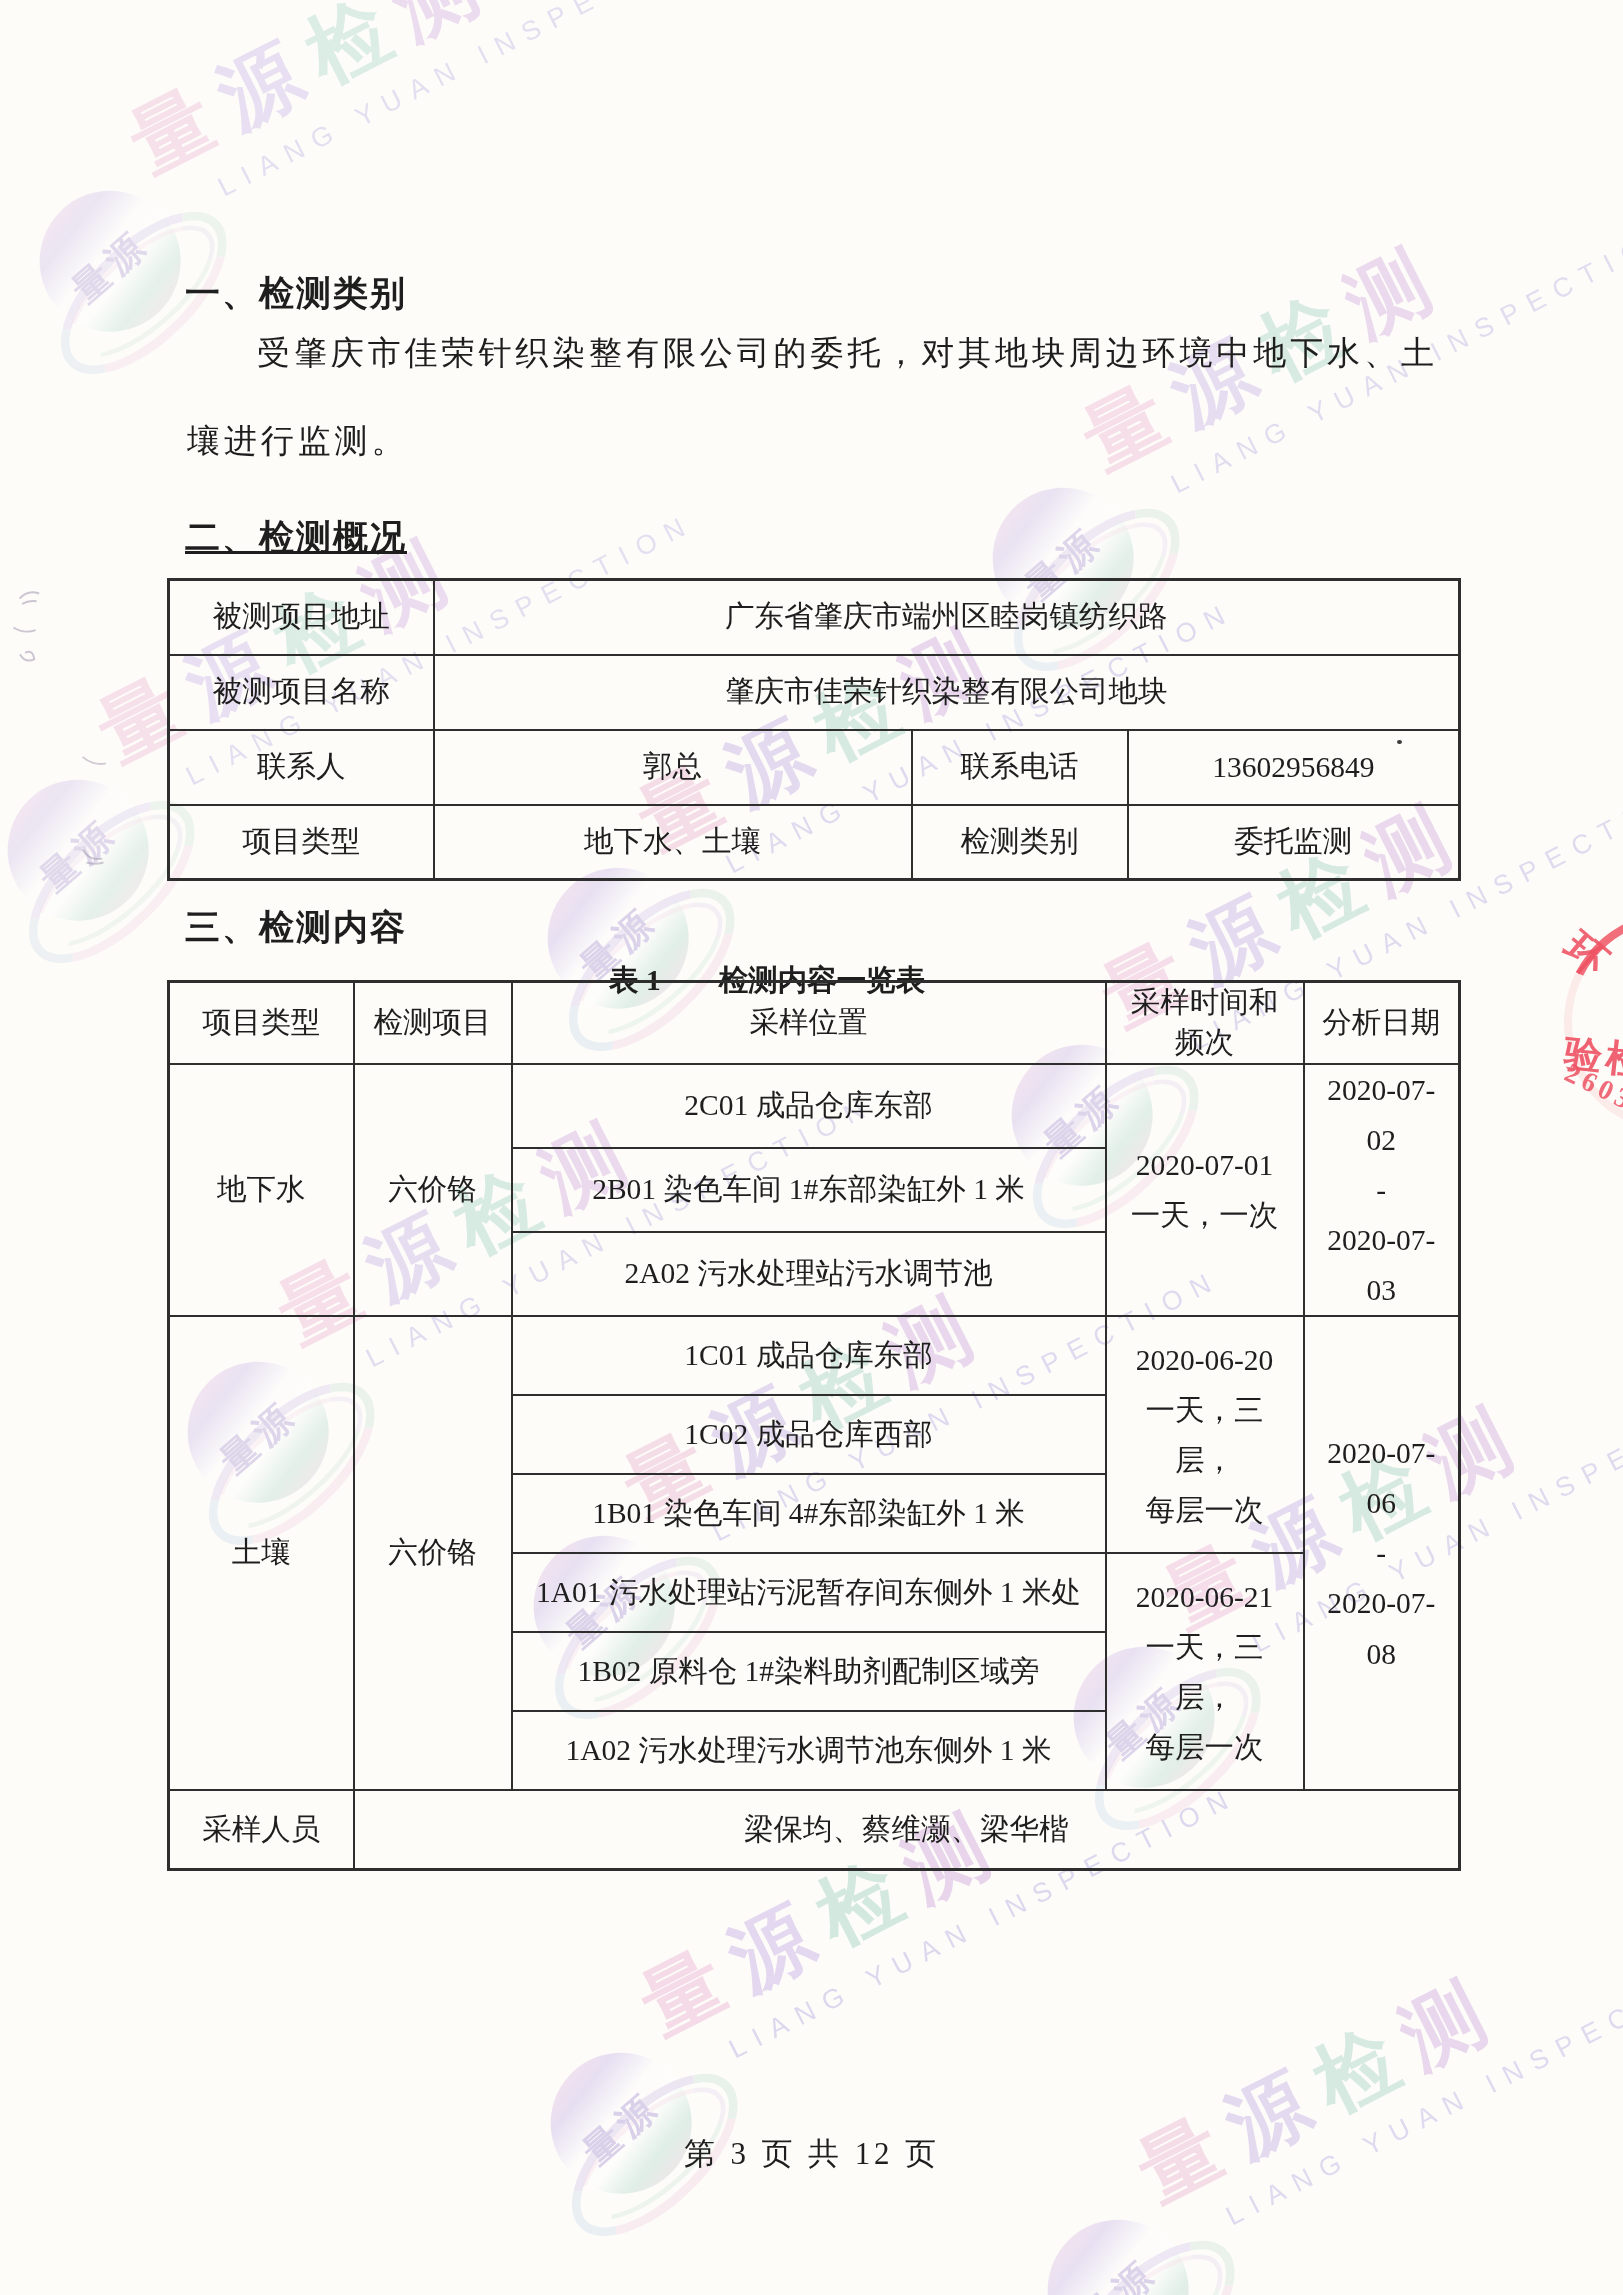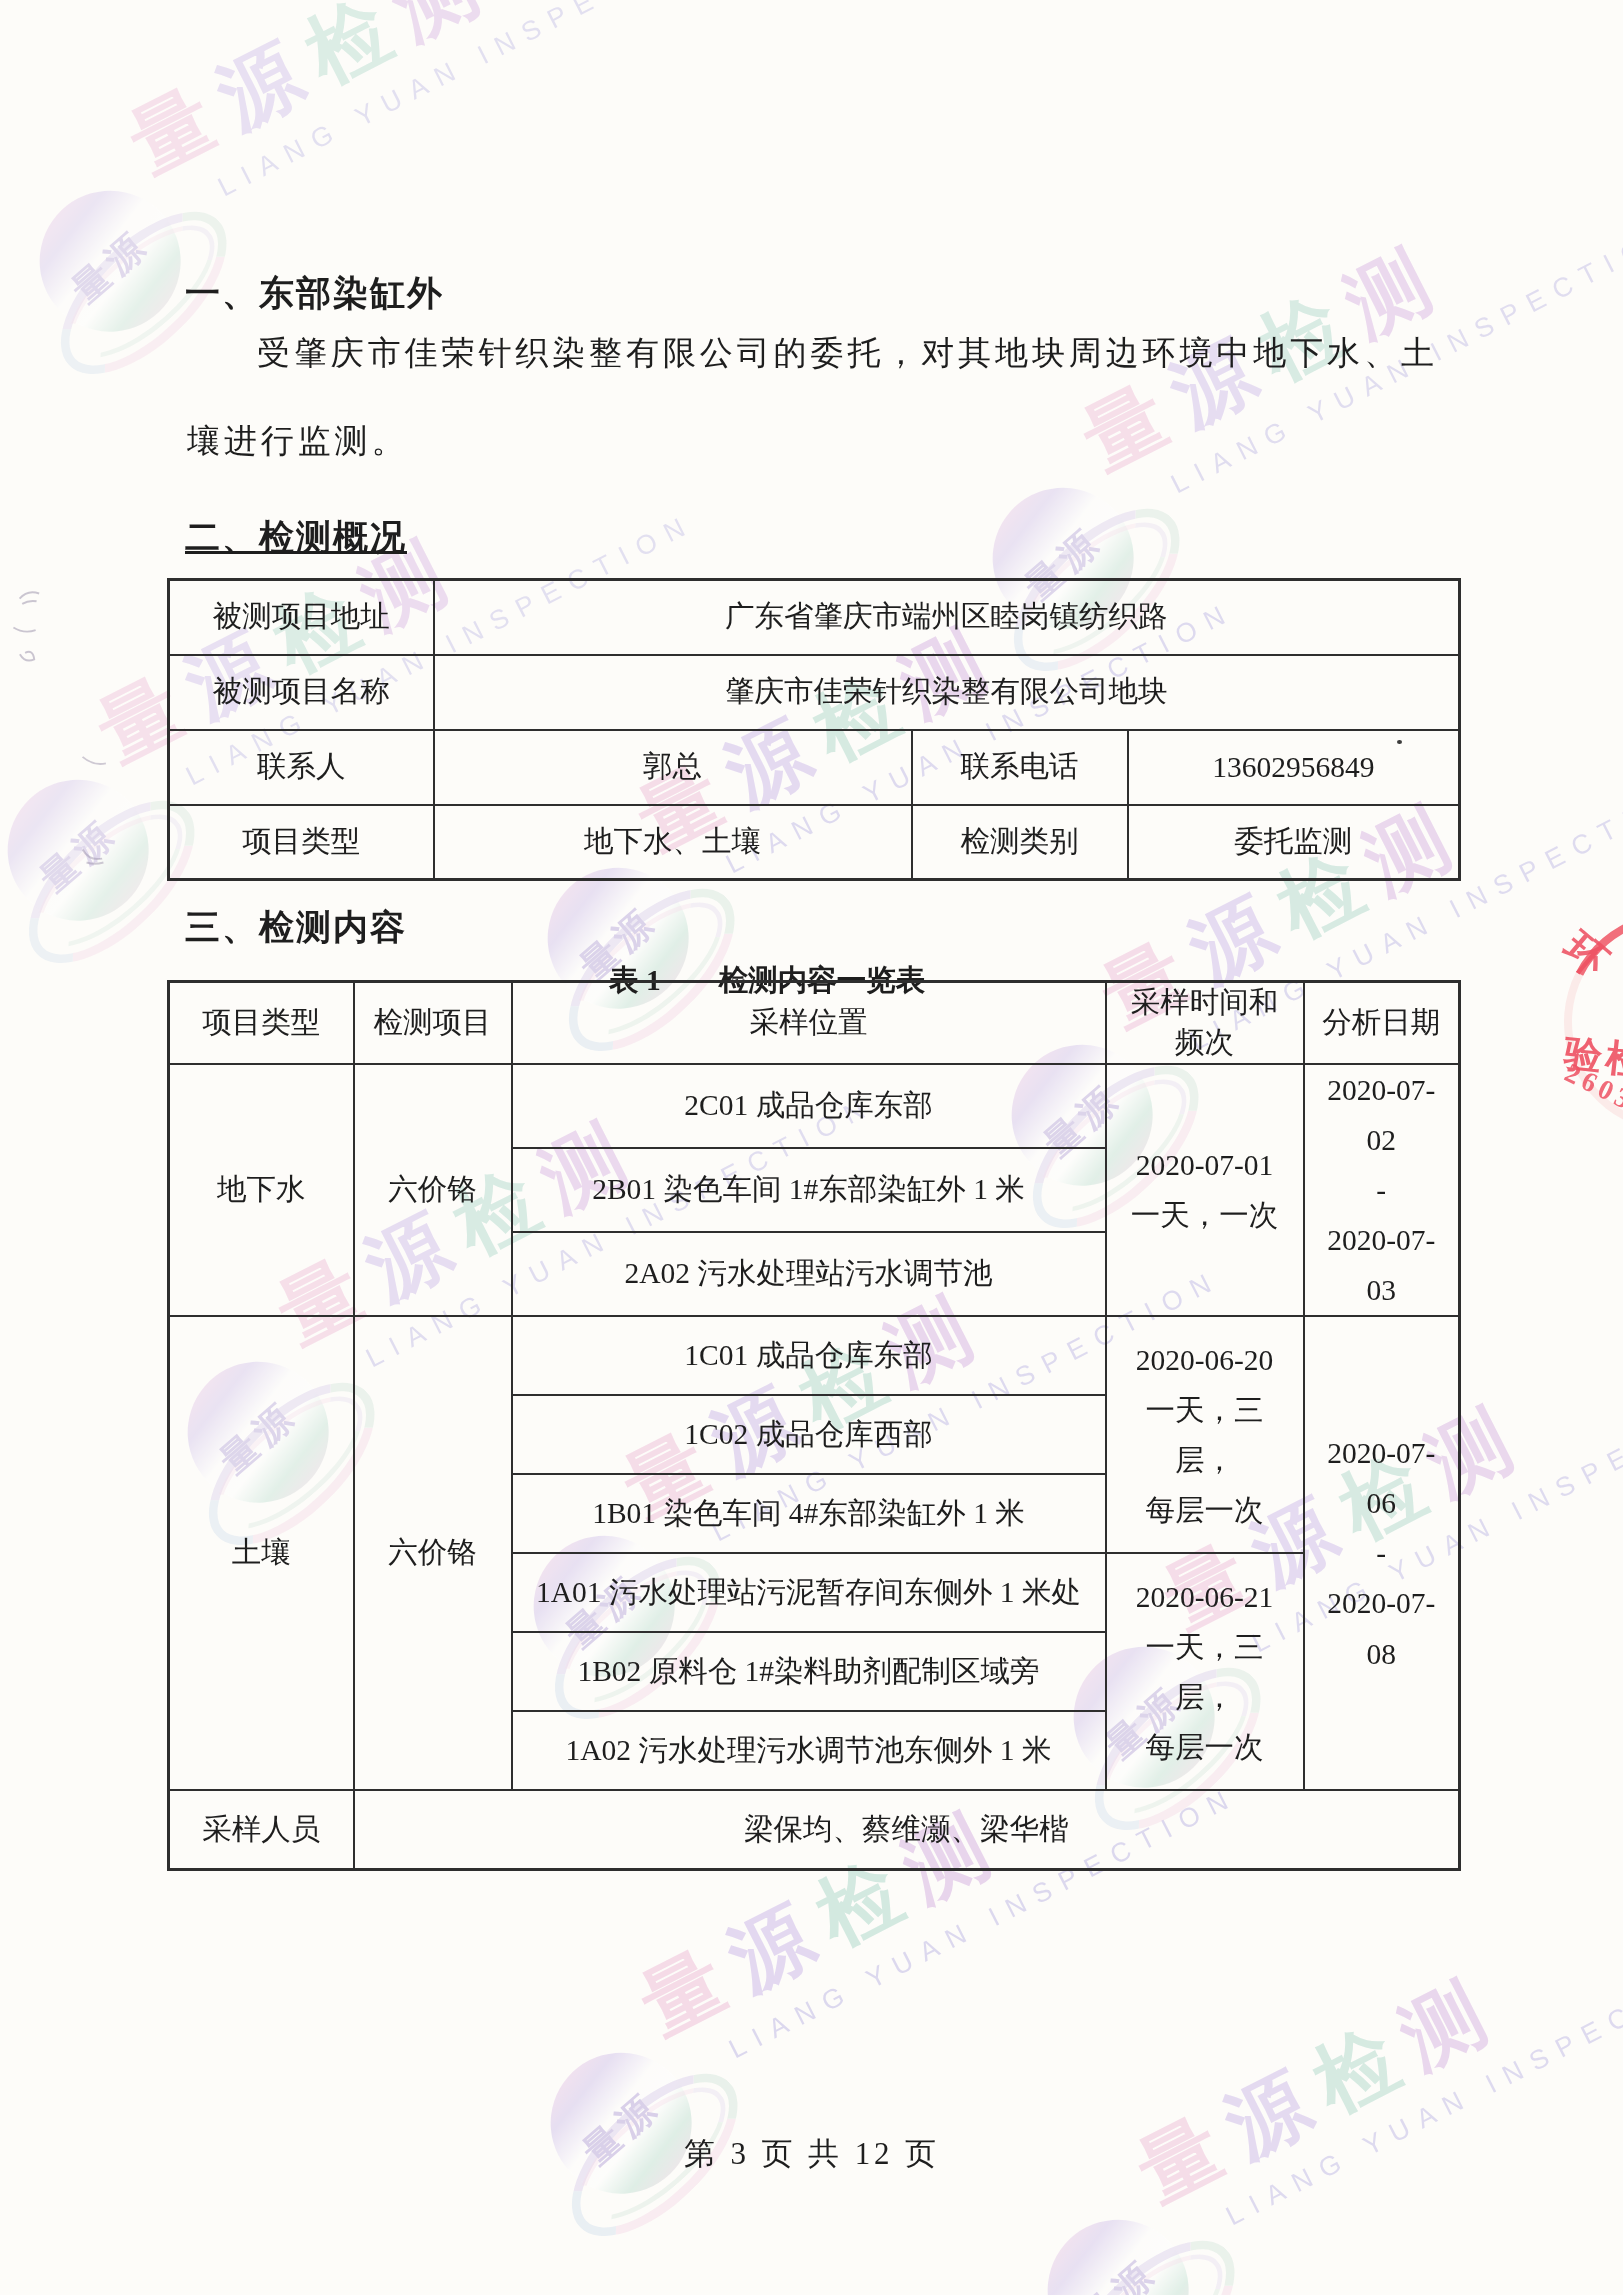--- a/index.html
+++ b/index.html
@@ -189,21 +189,21 @@
           <span class="wm-ball-txt">量源</span>
         </div>
         <div class="wm-txt">
           <div class="wm-cn"><span class="c0">量</span><span class="c1">源</span><span class="c2">检</span><span class="c3">测</span></div>
           <div class="wm-en">LIANG YUAN INSPECTION</div>
         </div>
       </div>
     </div>
 
 
-  <div id="h1" class="sec-heading">一、东部染缸外</div>
+  <div id="h1" class="sec-heading">一、检测类别</div>
   <div id="pl1" class="para-line">受肇庆市佳荣针织染整有限公司的委托，对其地块周边环境中地下水、土</div>
   <div id="pl2" class="para-line">壤进行监测。</div>
 
   <div id="h2" class="sec-heading">二、检测概况</div>
 
   <table id="tbl-overview" class="tbl">
     <colgroup>
         <col style="width:265px">
         <col style="width:478px">
         <col style="width:216px">

